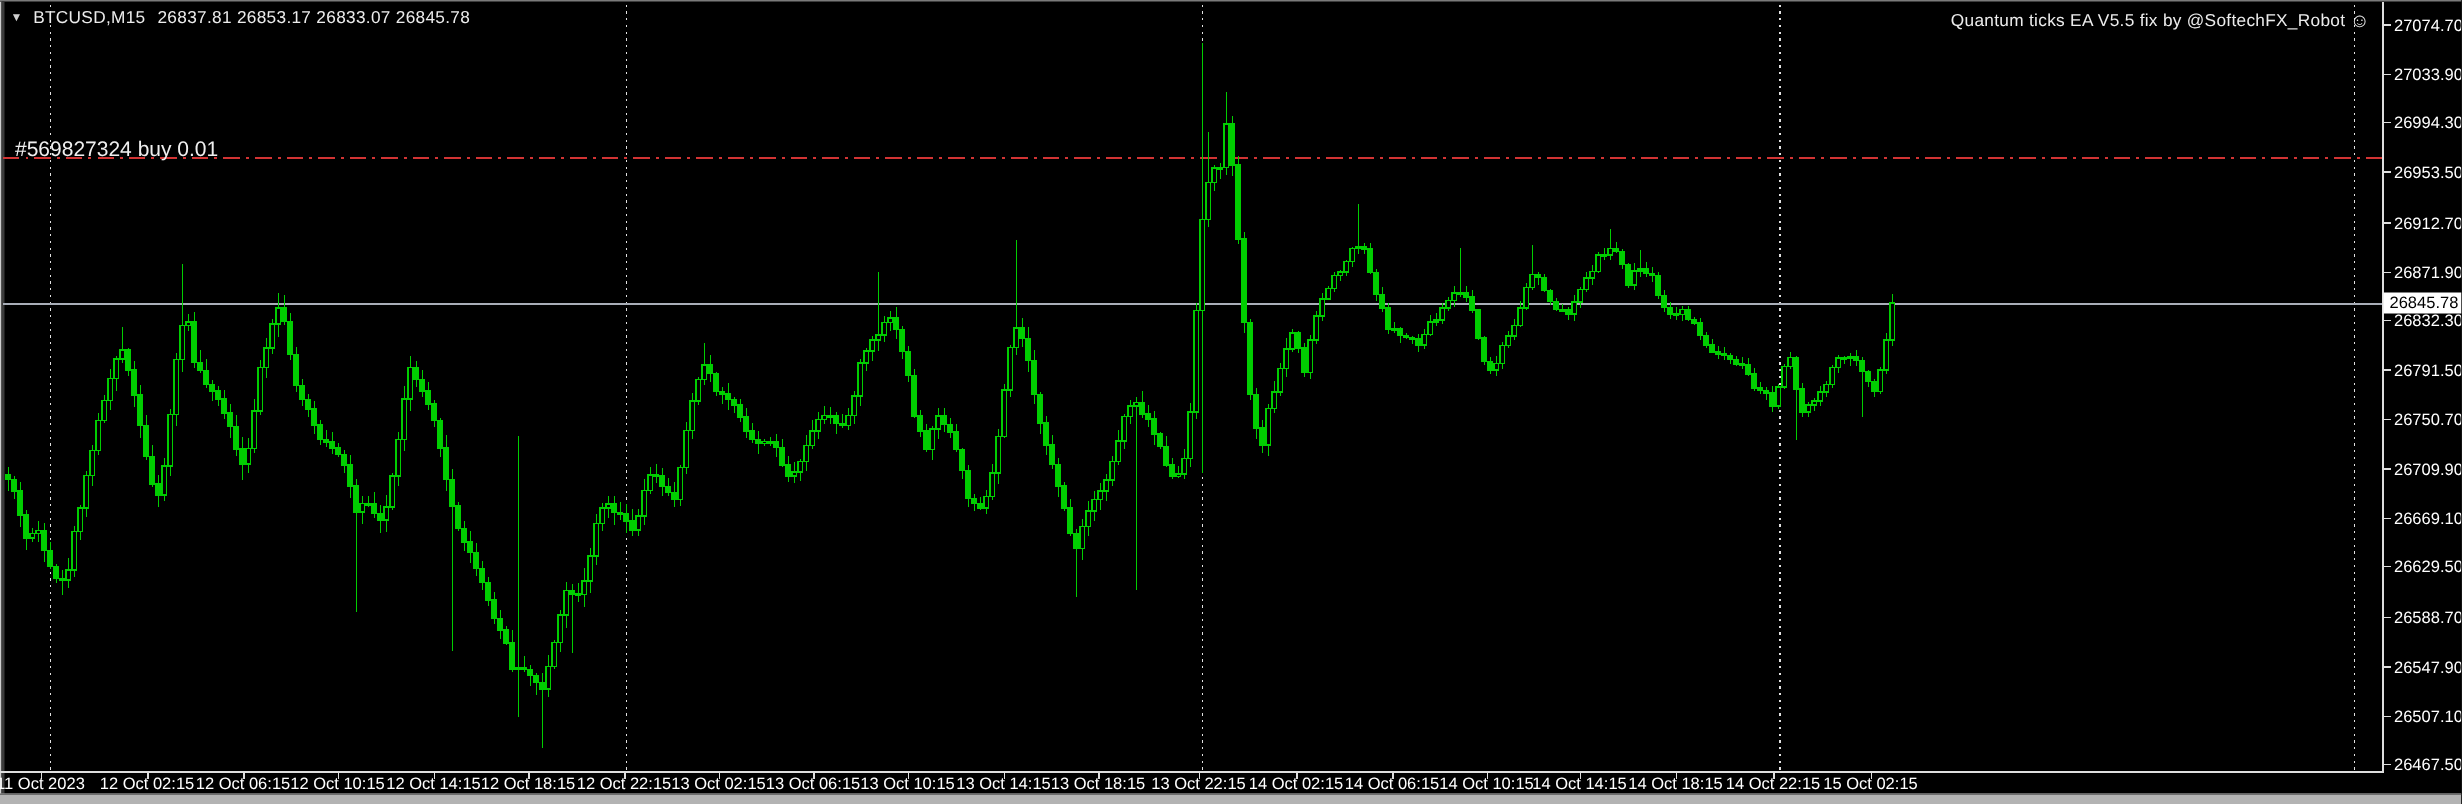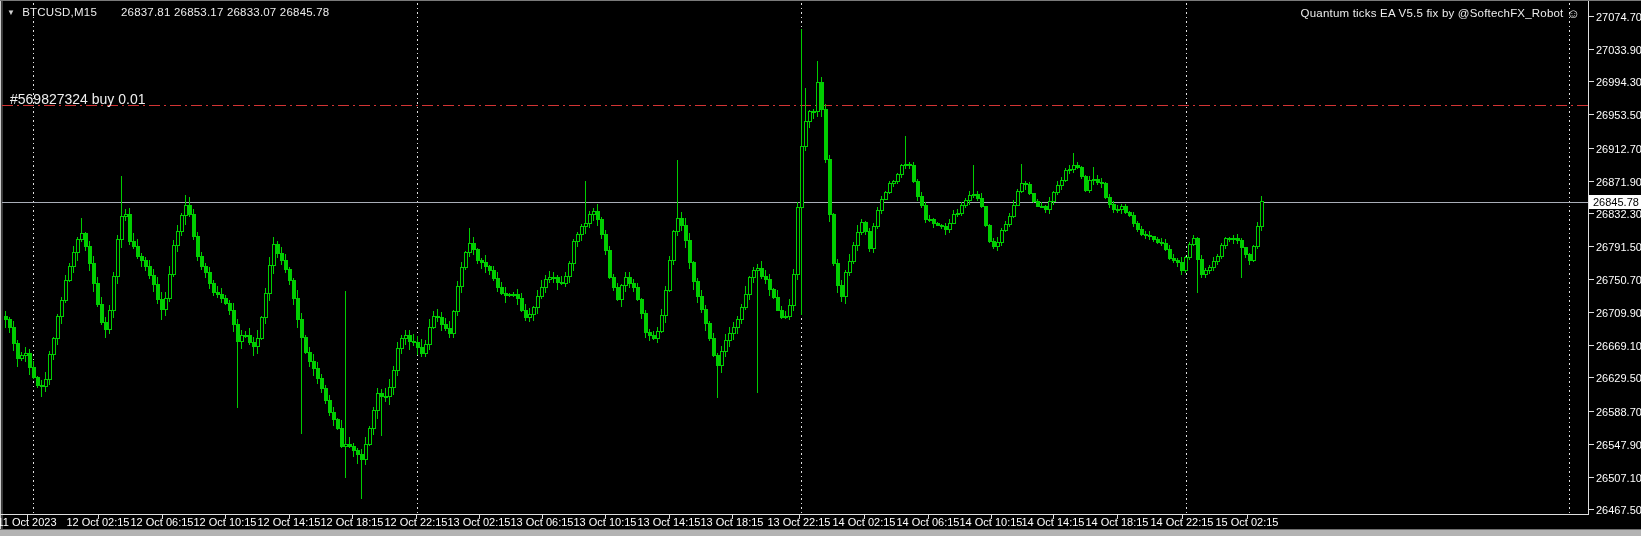--- a/index.html
+++ b/index.html
@@ -9,21 +9,21 @@
     border-top:1px solid #7a7a7a;box-sizing:border-box;
   }
   .win .leftedge{position:absolute;left:0;top:0;width:1px;height:536px;background:#cfcfcf;}
   .win .leftedge2{position:absolute;left:1px;top:0;width:2px;height:536px;background:#3c3c3c;}
   svg{position:absolute;left:0;top:0;}
   .title{
     position:absolute;left:7px;top:5px;color:#ececec;font-size:11.5px;
     white-space:nowrap;letter-spacing:.2px;
   }
   .title .tri{font-size:8px;color:#cfcfcf;margin-right:7px;vertical-align:1px;}
-  .title .ohlc{margin-left:24px;}
+  .title .ohlc{margin-left:8px;}
   .ea{
     position:absolute;top:5px;right:61px;color:#ececec;font-size:11.5px;
     white-space:nowrap;letter-spacing:.2px;
   }
   .ea .smiley{font-size:13px;margin-left:3px;vertical-align:-1px;}
   .order-label{
     position:absolute;left:10px;top:90px;color:#efefef;font-size:14px;white-space:nowrap;
   }
   .price-tag{
     position:absolute;left:1589px;width:49px;height:14px;background:#ffffff;color:#000;

